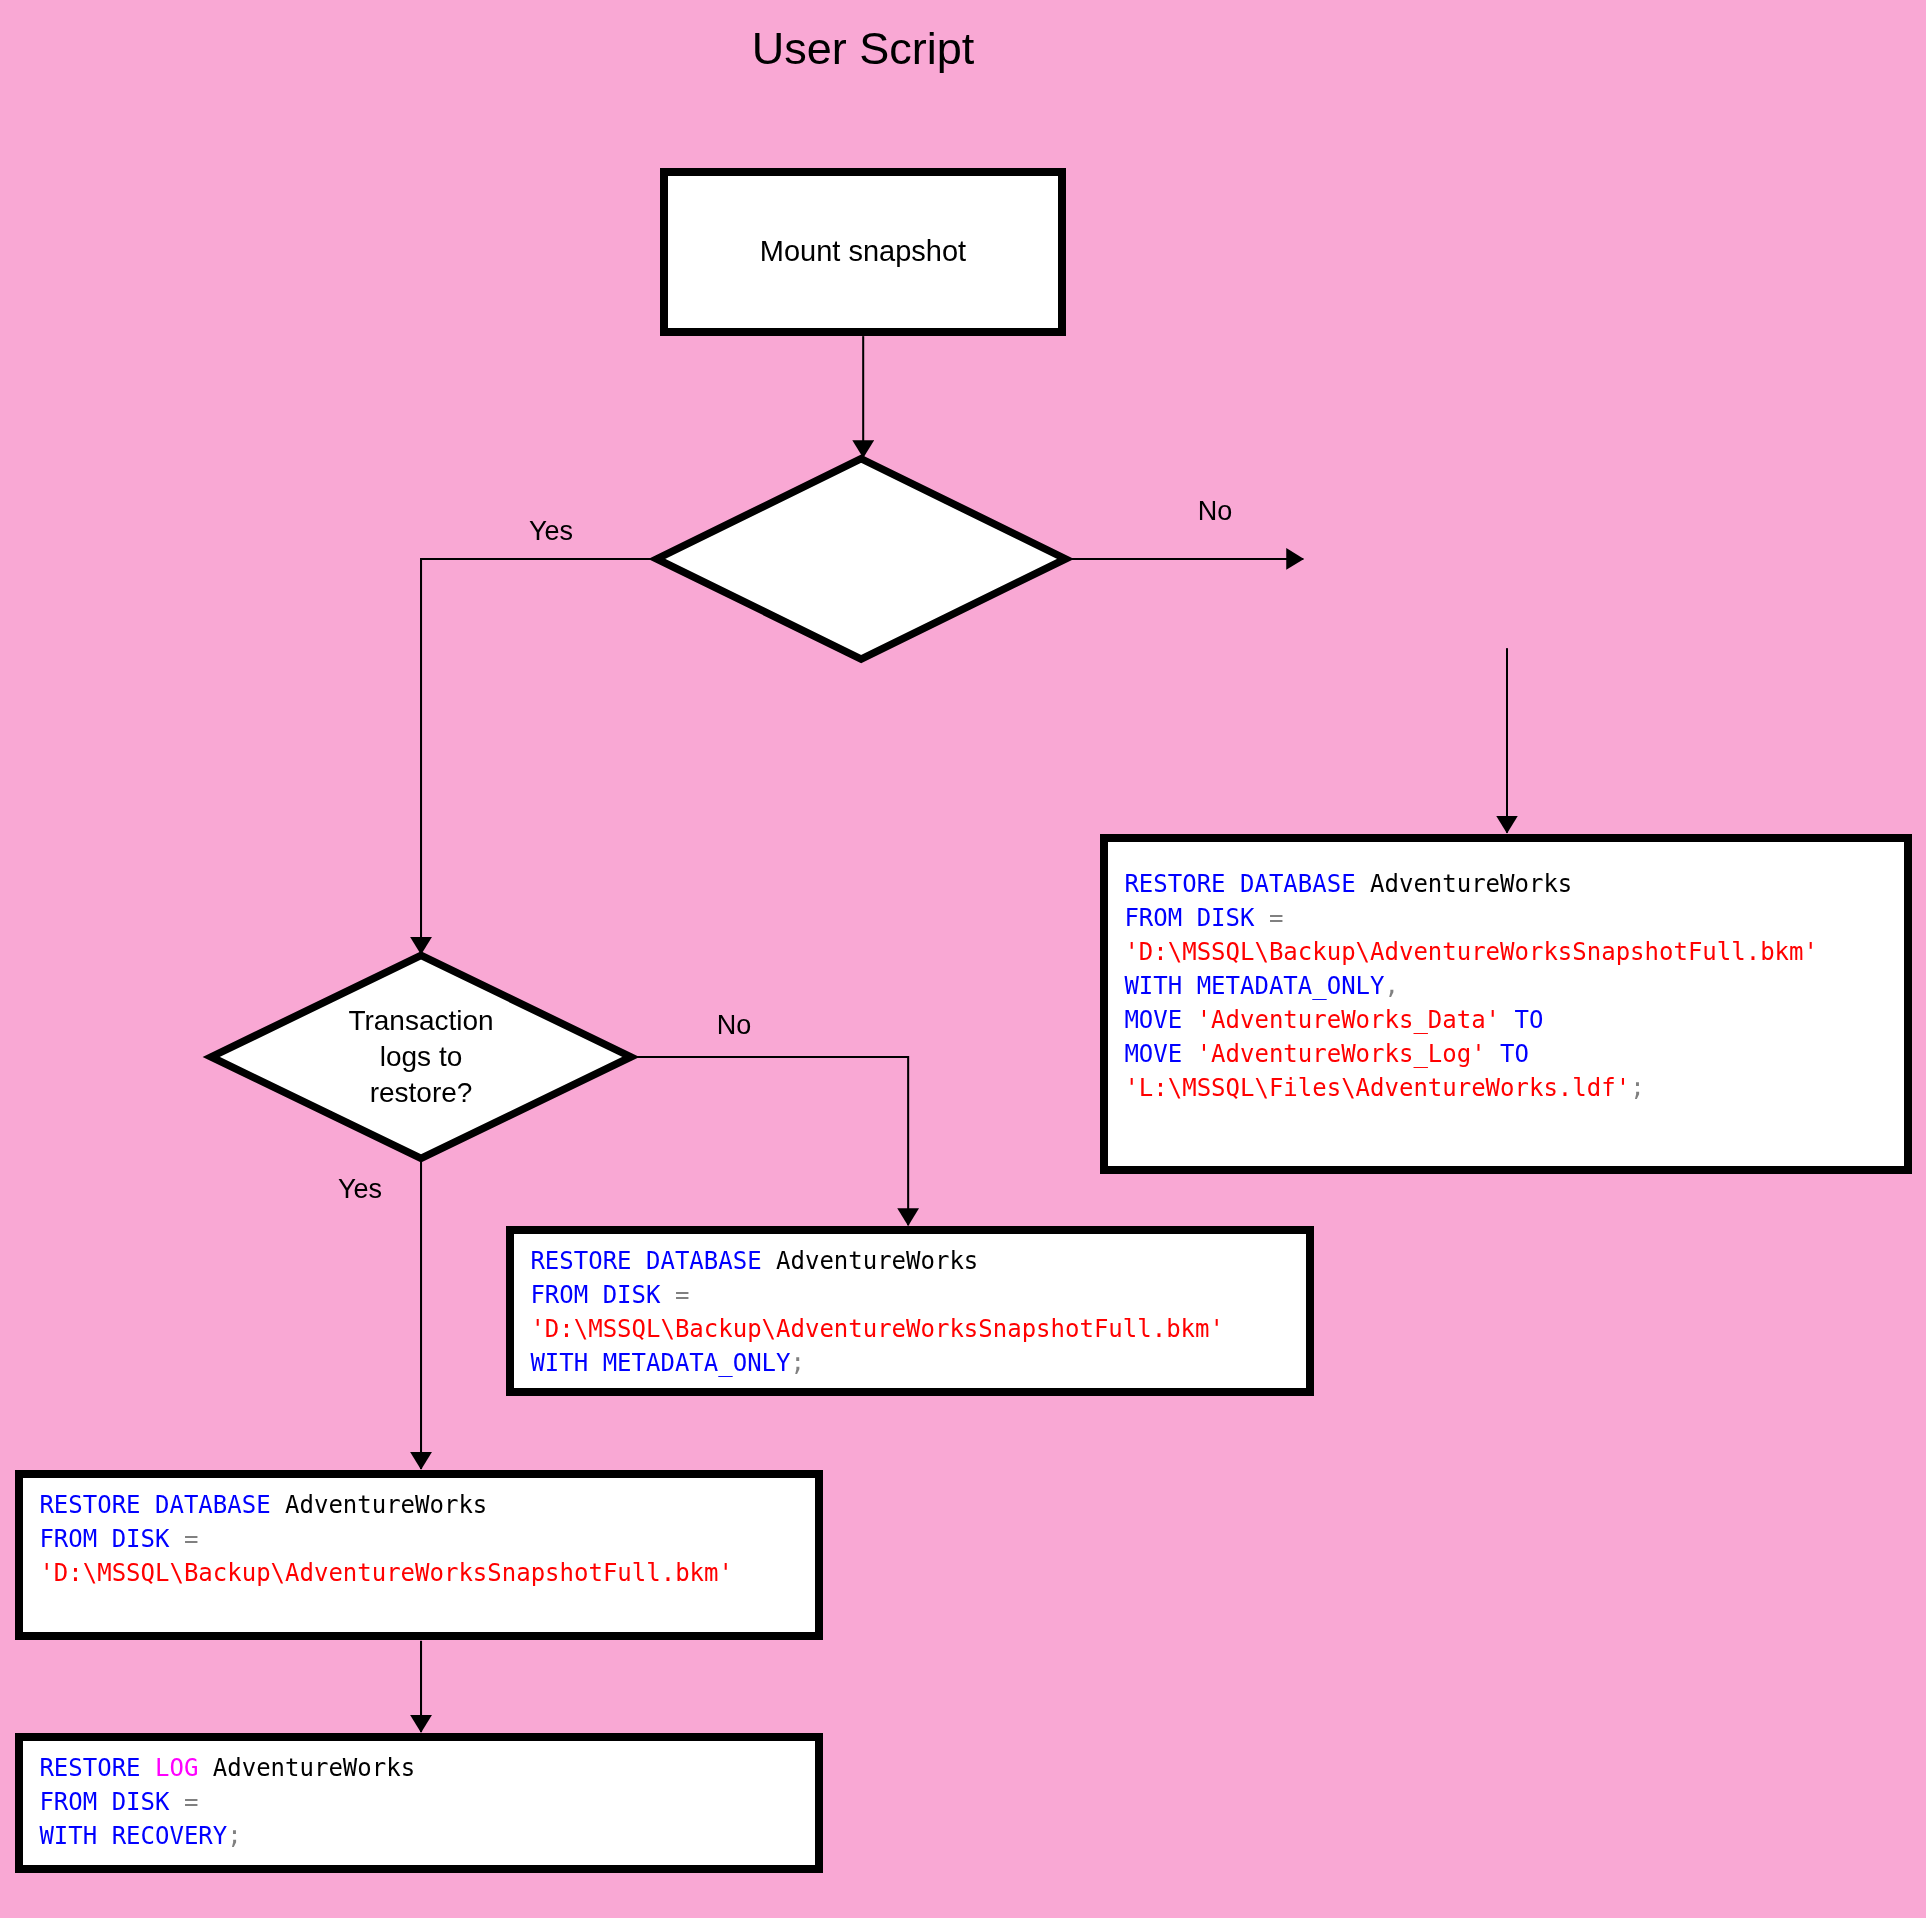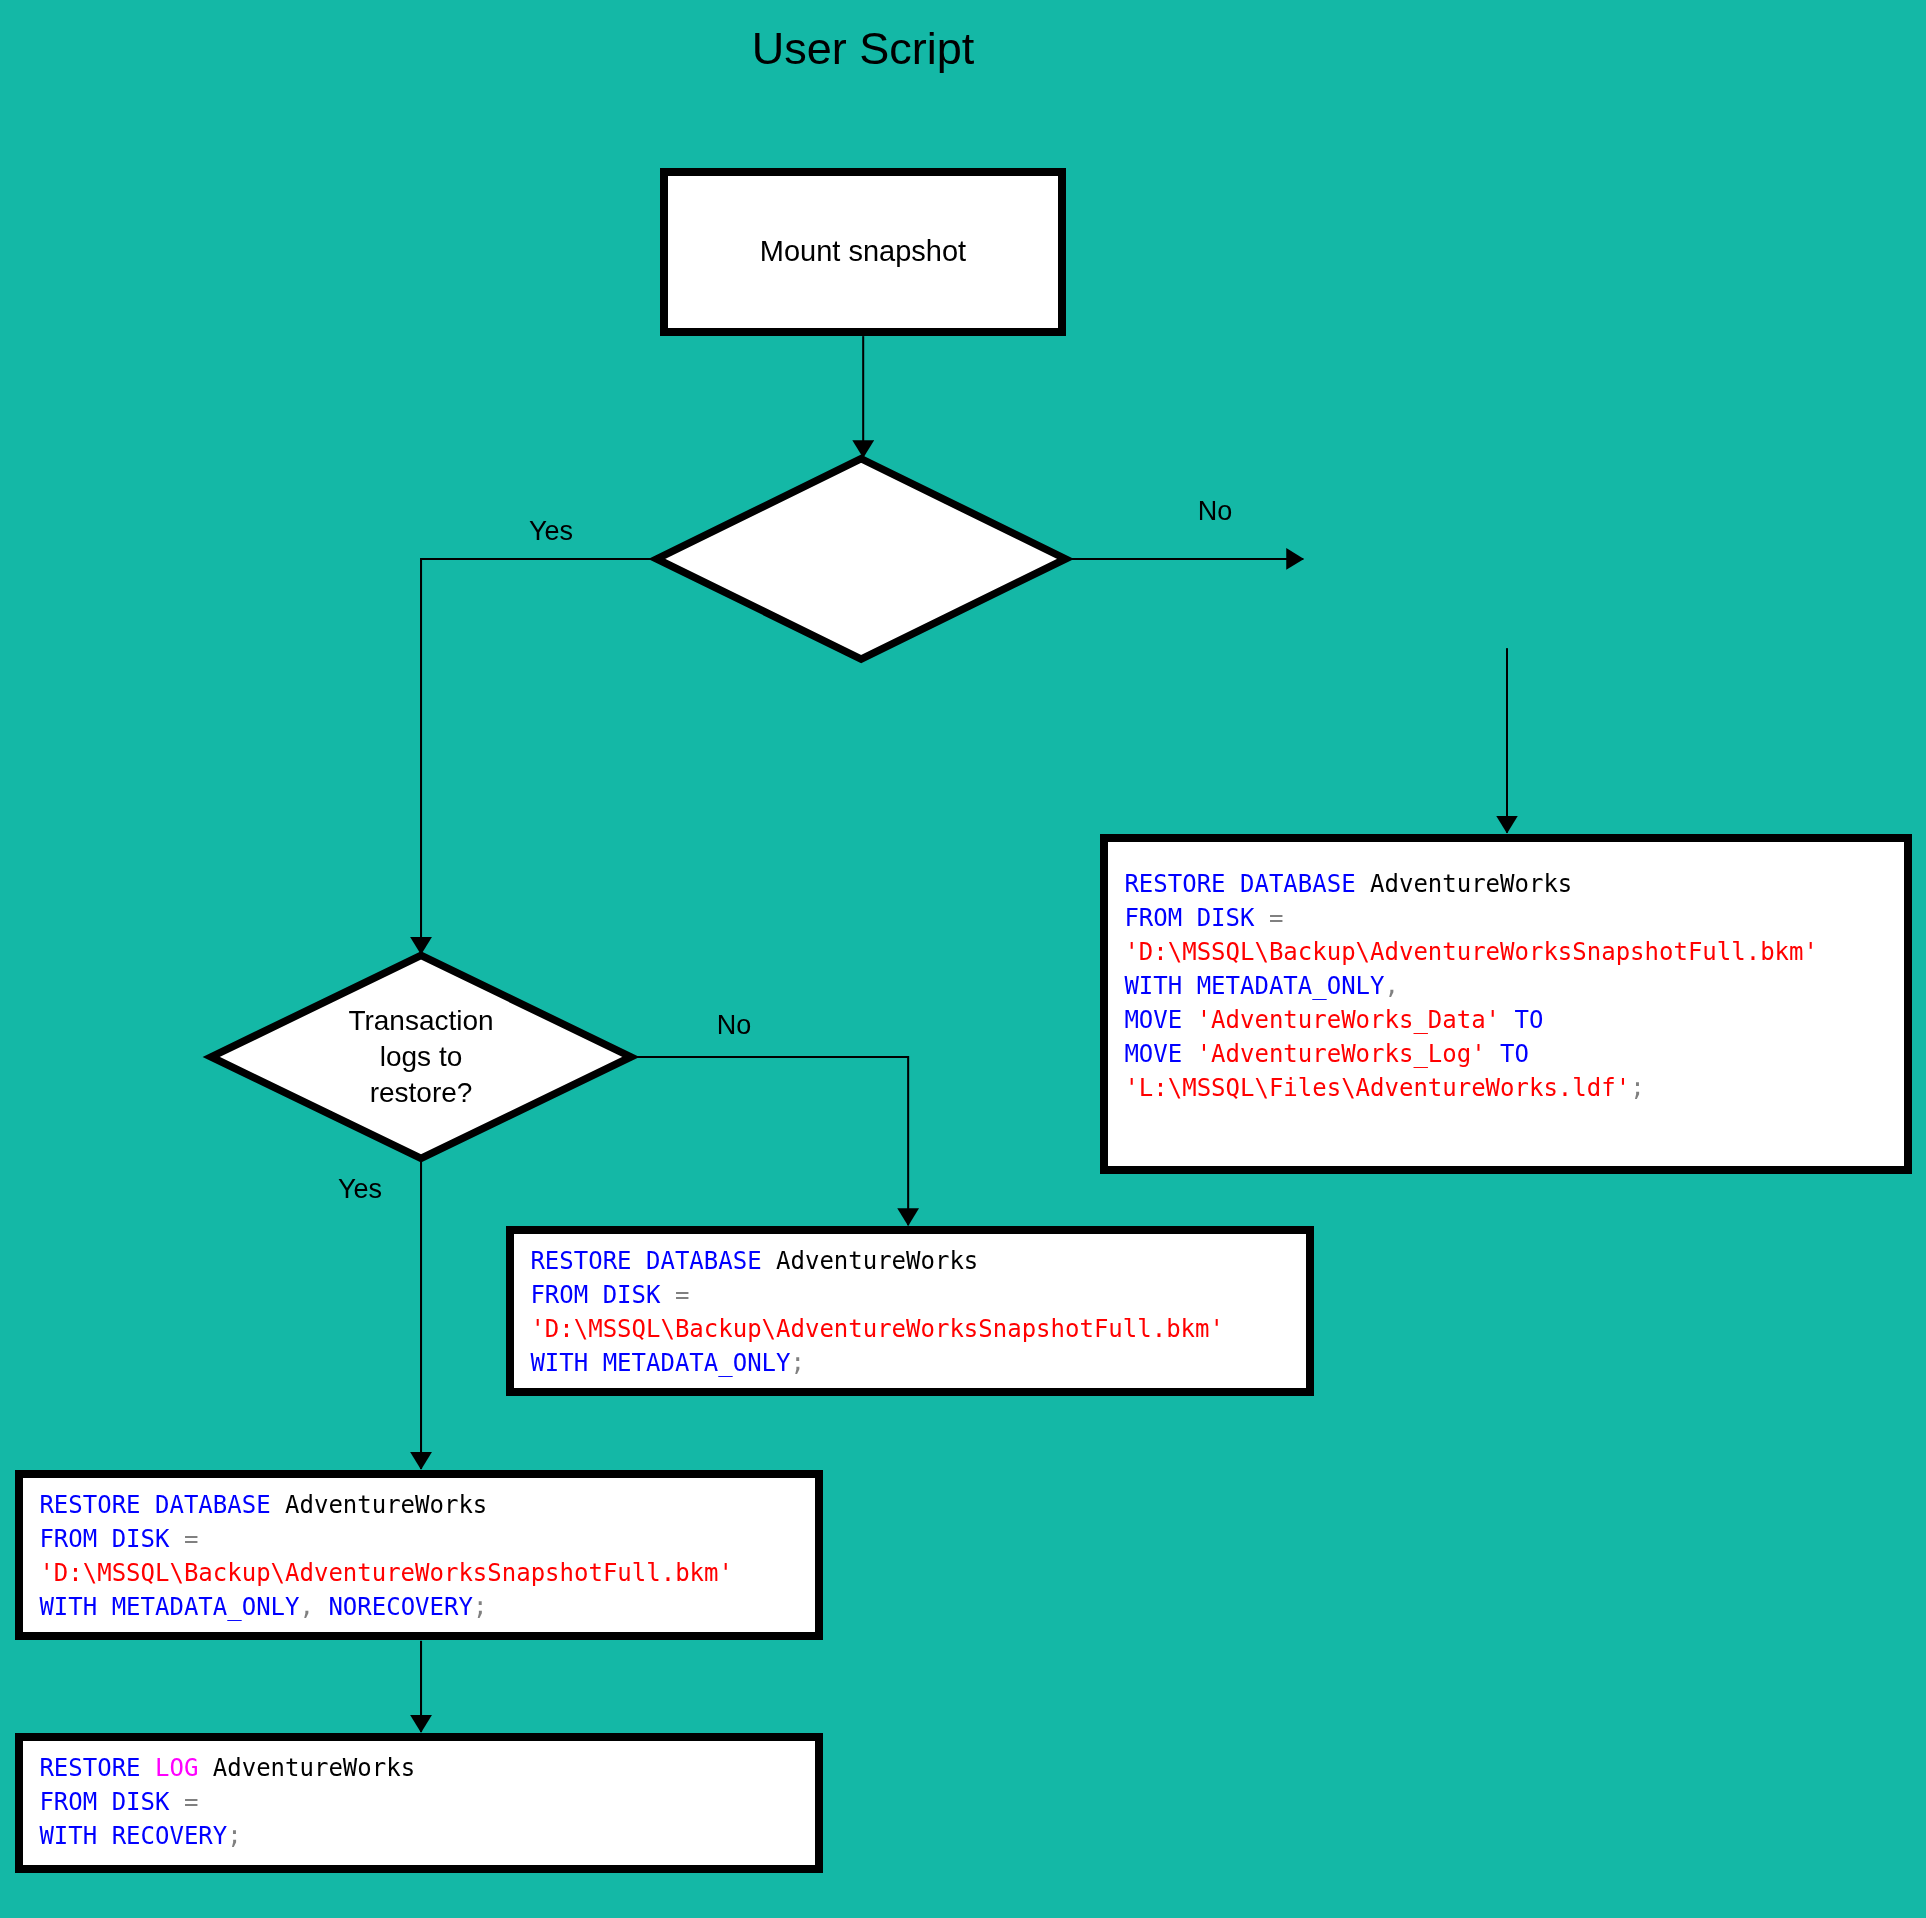--- a/index.html
+++ b/index.html
@@ -5,21 +5,21 @@
   html, body {
     margin: 0;
     padding: 0;
     background: #e1e1e1;
     font-family: "Liberation Sans", sans-serif;
   }
   #canvas {
     position: relative;
     width: 1926px;
     height: 1919px;
-    background: #14b8a6;
+    background: #f9a8d4;
     overflow: hidden;
   }
   #edges {
     position: absolute;
     left: 0; top: 0;
     width: 1926px;
     height: 1919px;
   }
   .connector {
     fill: none;
@@ -148,21 +148,20 @@
       <div class="code-line"><span style="color: rgb(0, 0, 255);">RESTORE DATABASE</span><span style="color: rgb(0, 0, 0);"> AdventureWorks</span></div>
       <div class="code-line"><span style="color: rgb(0, 0, 255);">FROM DISK</span><span style="color: rgb(128, 128, 128);"> =</span></div>
       <div class="code-line"><span style="color: rgb(255, 0, 0);">'D:\MSSQL\Backup\AdventureWorksSnapshotFull.bkm'</span></div>
       <div class="code-line"><span style="color: rgb(0, 0, 255);">WITH METADATA_ONLY</span><span style="color: rgb(128, 128, 128);">;</span></div>
     </div>
 
   <div class="code-box" style="left:15px; top:1470px; width:808px; height:170px;">
       <div class="code-line"><span style="color: rgb(0, 0, 255);">RESTORE DATABASE</span><span style="color: rgb(0, 0, 0);"> AdventureWorks</span></div>
       <div class="code-line"><span style="color: rgb(0, 0, 255);">FROM DISK</span><span style="color: rgb(128, 128, 128);"> =</span></div>
       <div class="code-line"><span style="color: rgb(255, 0, 0);">'D:\MSSQL\Backup\AdventureWorksSnapshotFull.bkm'</span></div>
-      <div class="code-line"><span style="color: rgb(0, 0, 255);">WITH METADATA_ONLY</span><span style="color: rgb(128, 128, 128);">, </span><span style="color: rgb(0, 0, 255);">NORECOVERY</span><span style="color: rgb(128, 128, 128);">;</span></div>
     </div>
 
   <div class="code-box" style="left:15px; top:1733px; width:808px; height:140px;">
       <div class="code-line"><span style="color: rgb(0, 0, 255);">RESTORE</span><span style="color: rgb(255, 0, 255);"> LOG</span><span style="color: rgb(0, 0, 0);"> AdventureWorks</span></div>
       <div class="code-line"><span style="color: rgb(0, 0, 255);">FROM DISK</span><span style="color: rgb(128, 128, 128);"> =</span></div>
       <div class="code-line"><span style="color: rgb(0, 0, 255);">WITH RECOVERY</span><span style="color: rgb(128, 128, 128);">;</span></div>
     </div>
 
 </div>
 

